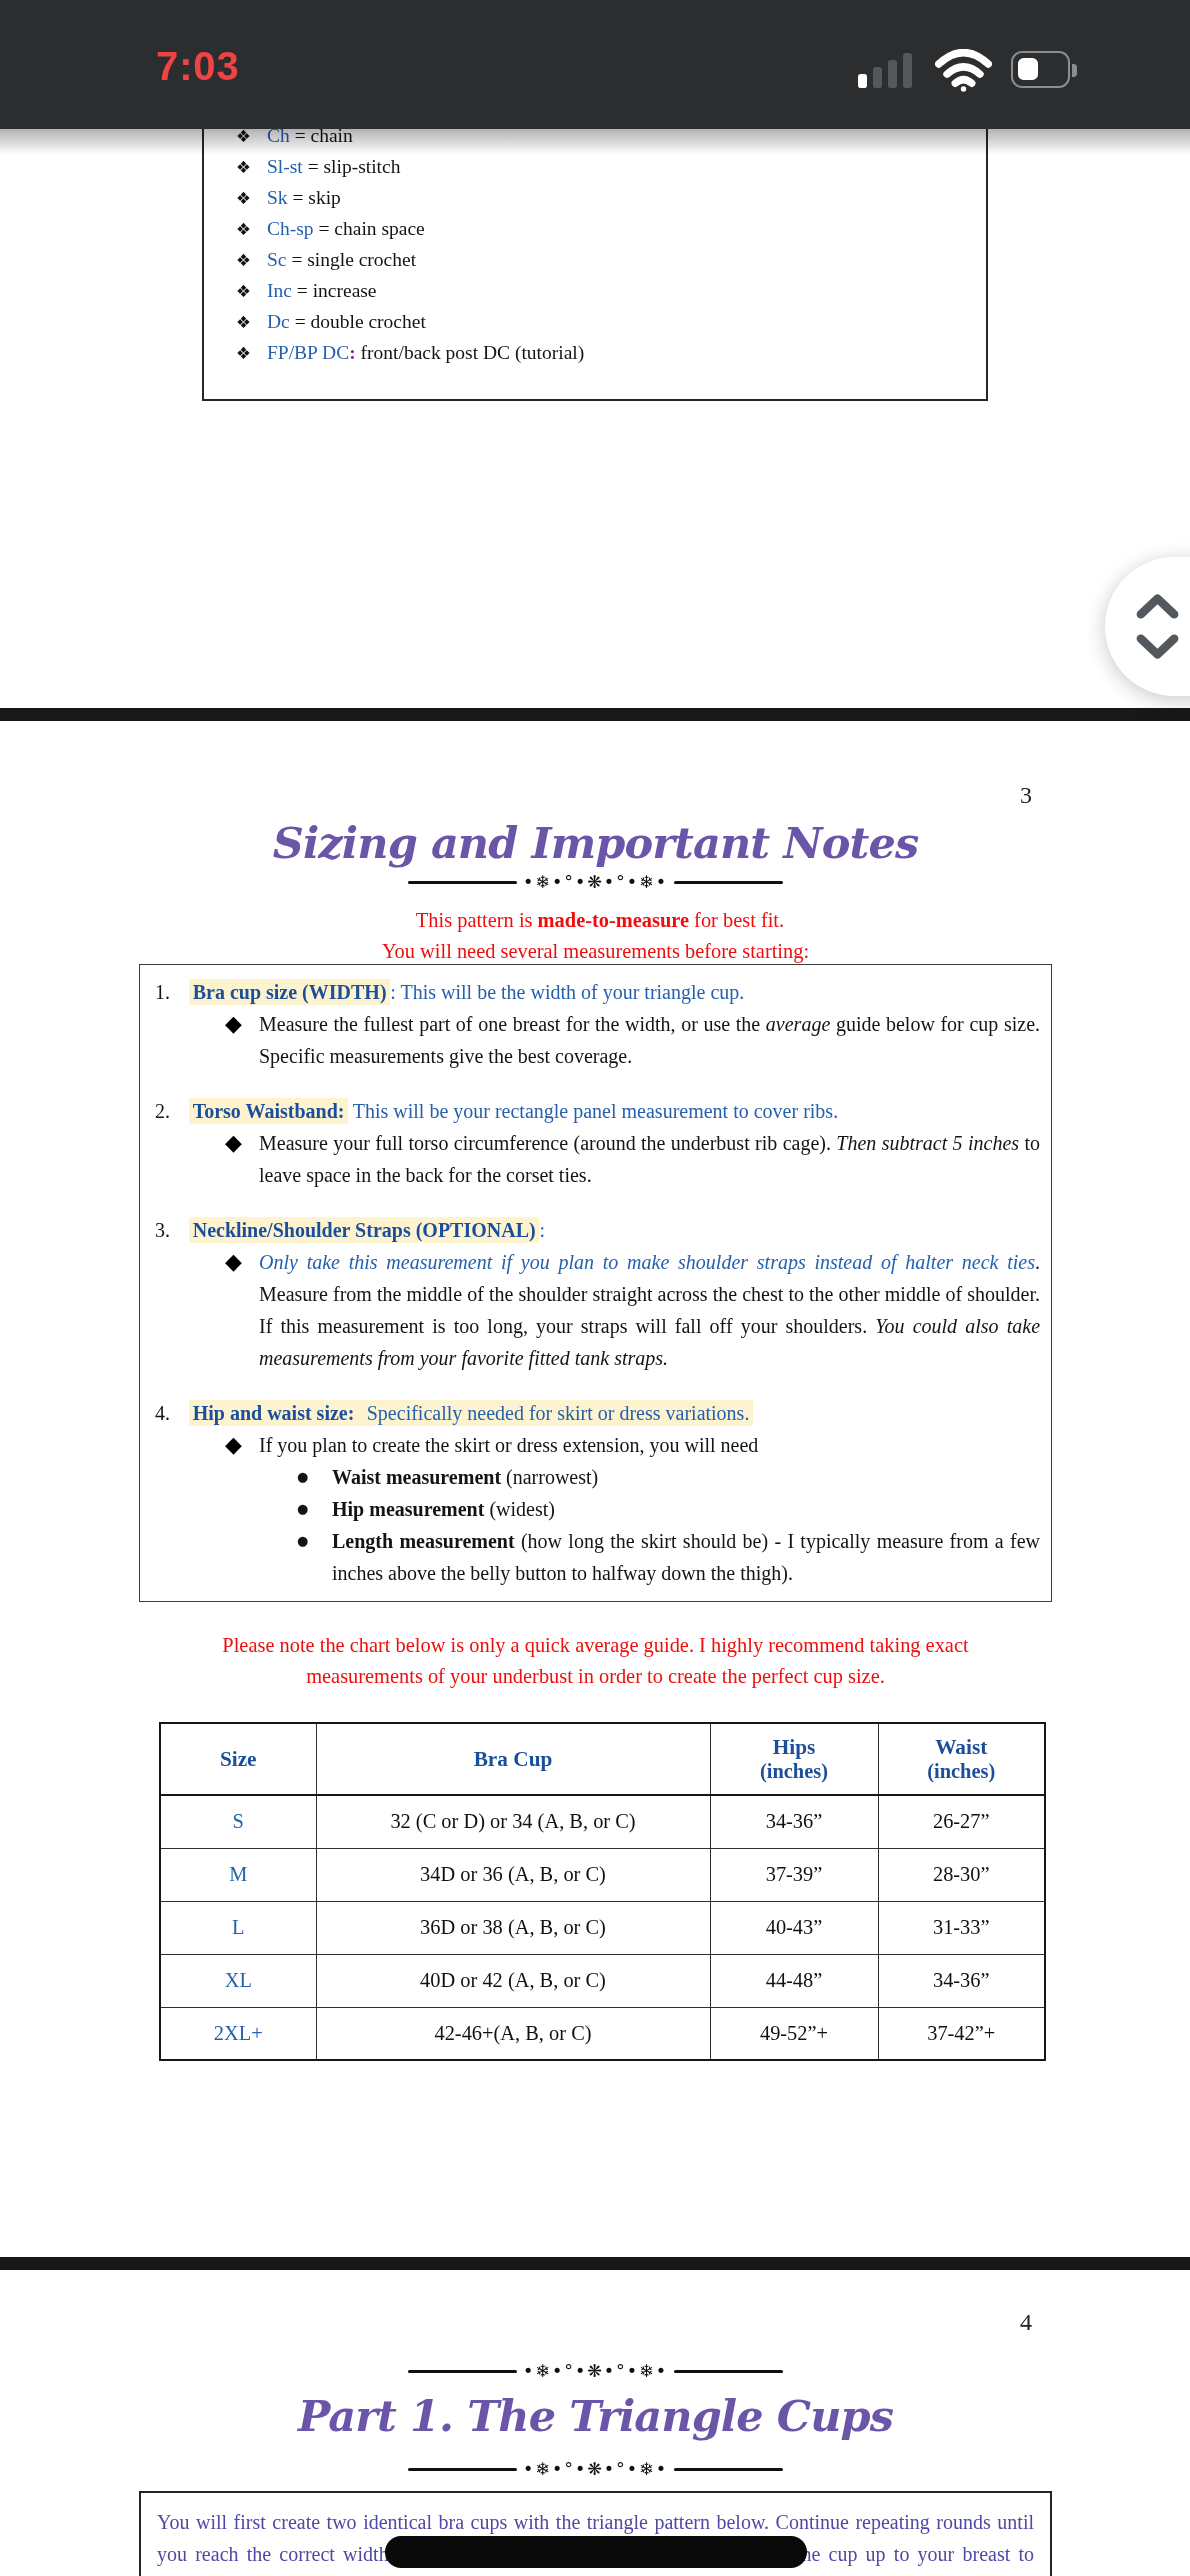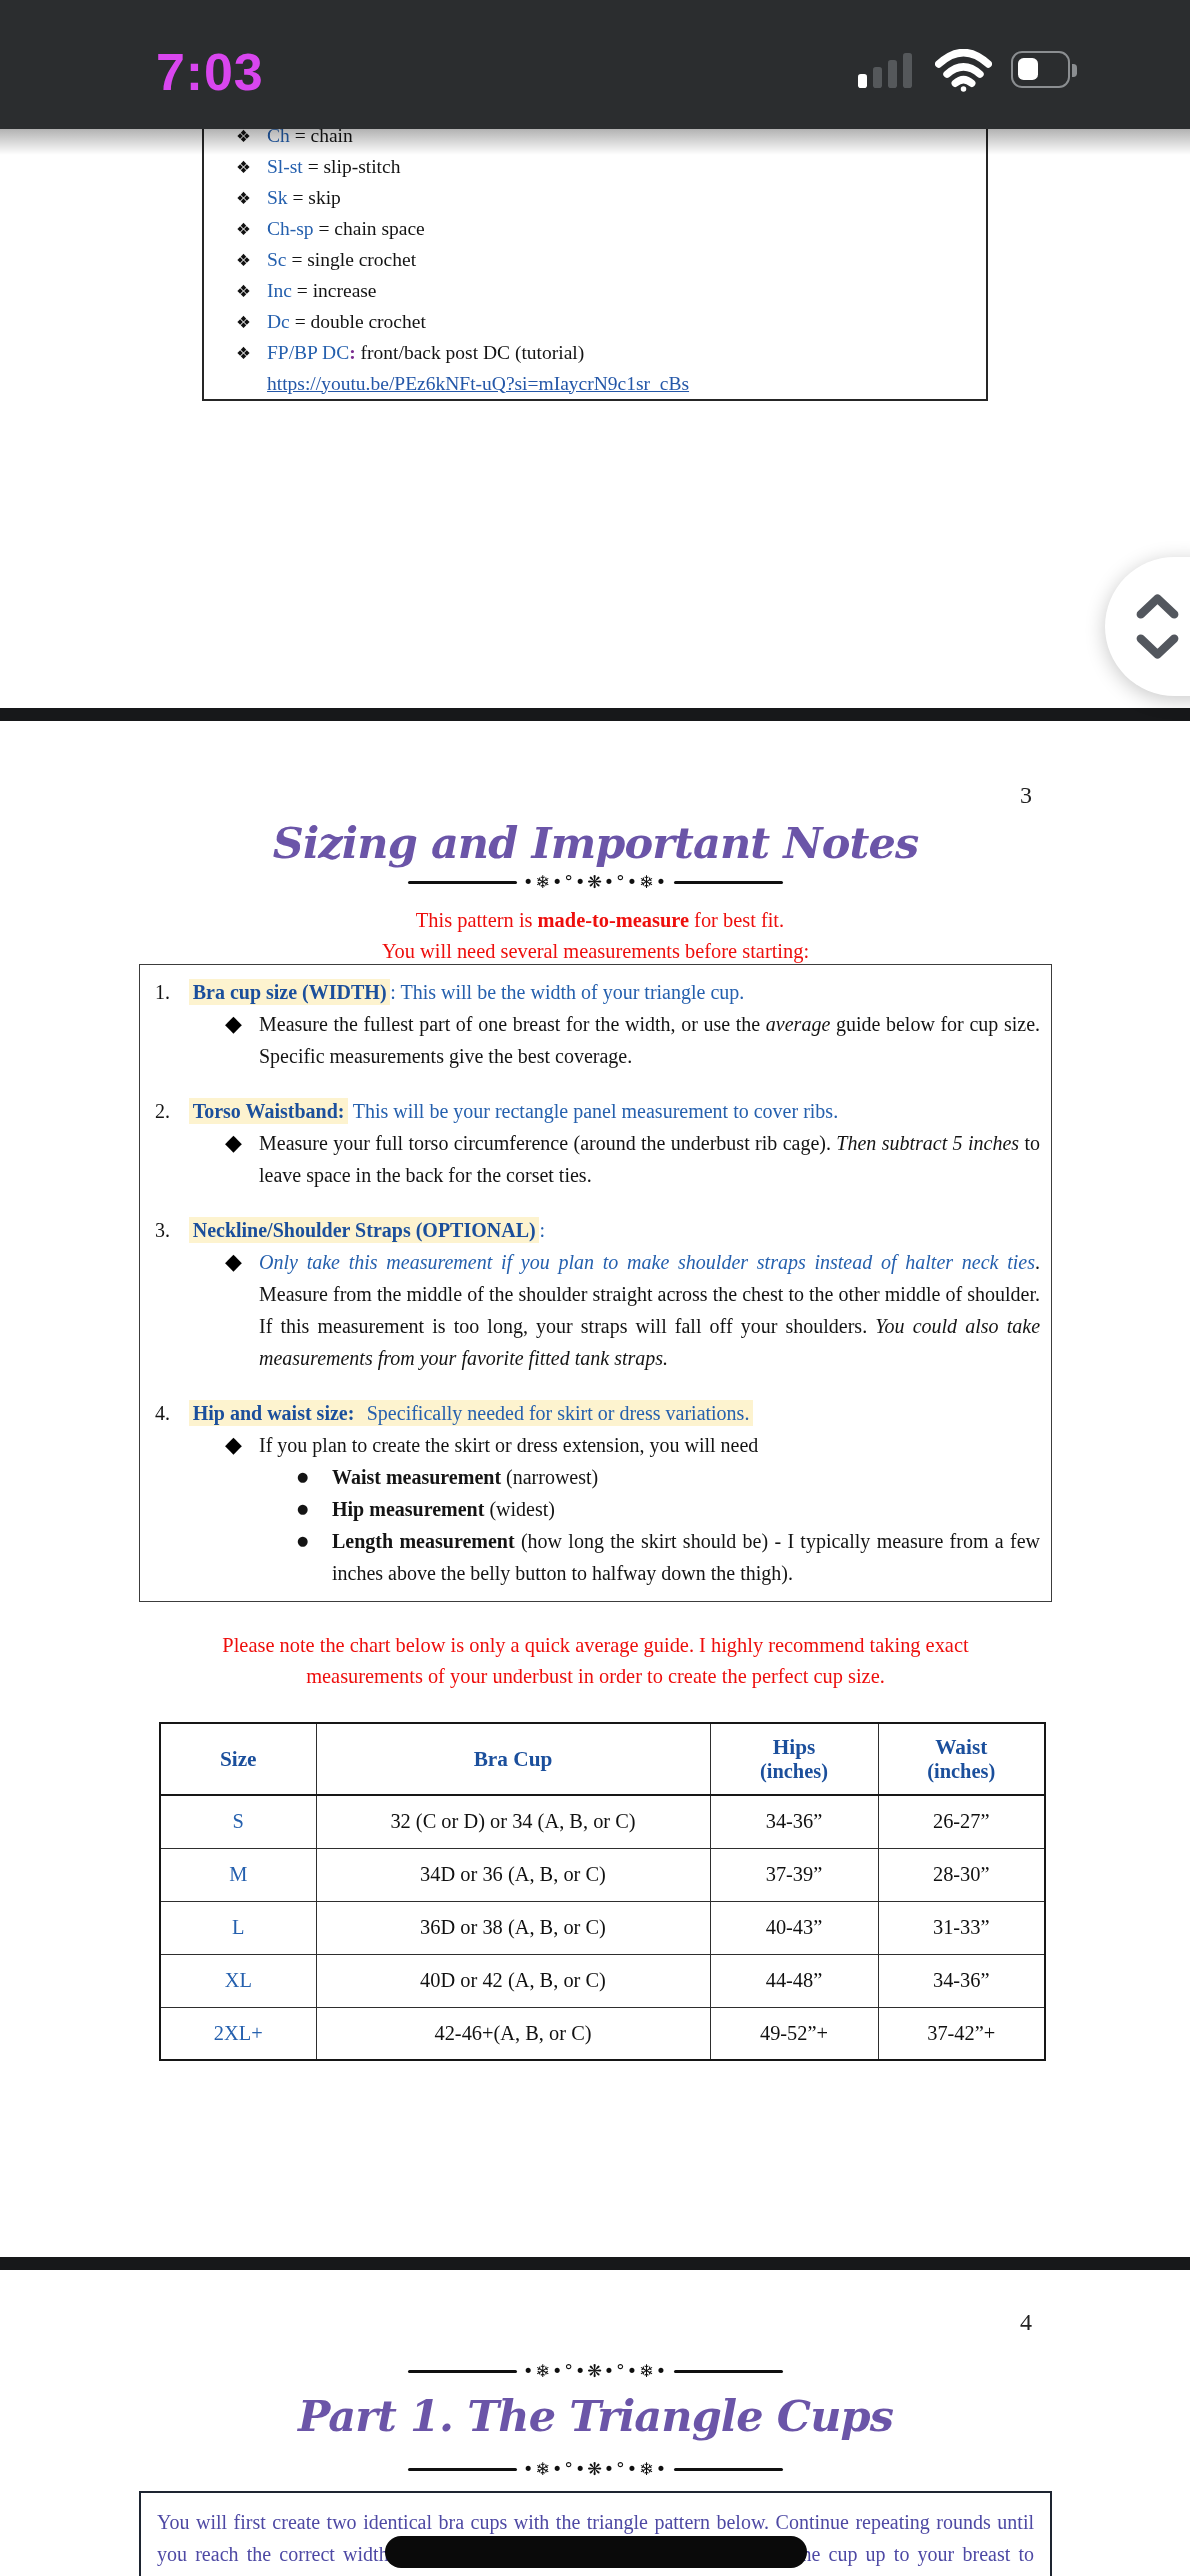--- a/index.html
+++ b/index.html
@@ -9,21 +9,21 @@
 }
 *{margin:0;padding:0;box-sizing:border-box;}
 html,body{width:1191px;height:2576px;}
 body{
   position:relative;overflow:hidden;background:#fff;
   font-family:"Liberation Serif",serif;color:var(--ink);
 }
 
 .status-bar{position:absolute;left:0;top:0;width:1191px;height:129px;background:var(--sbbg);z-index:50;}
 .sb-time{position:absolute;left:156px;top:46px;font-family:"Liberation Sans",sans-serif;
-  font-size:52px;font-weight:700;color:#d946ef;letter-spacing:0.9px;line-height:1;}
+  font-size:40px;font-weight:700;color:#ef4444;letter-spacing:0.9px;line-height:1;}
 .cellular{position:absolute;left:858px;top:51px;width:59px;height:37px;}
 .cellular i{position:absolute;bottom:0;width:9.3px;border-radius:2.8px;background:#55585b;display:block;}
 .cellular i:nth-child(1){left:0;height:14px;background:#fff;}
 .cellular i:nth-child(2){left:15px;height:21.3px;}
 .cellular i:nth-child(3){left:30px;height:28px;}
 .cellular i:nth-child(4){left:45px;height:35px;}
 .wifi{position:absolute;left:935px;top:49px;}
 .battery{position:absolute;left:1011px;top:51px;width:59px;height:37px;border:2.8px solid #8b8e91;border-radius:11px;}
 .battery .fill{position:absolute;left:4.6px;top:4.6px;width:20.4px;height:22px;background:#fff;border-radius:5.6px;}
 .battery .nub{position:absolute;right:-9.3px;top:11px;width:5.6px;height:13px;background:#8b8e91;border-radius:0 3.7px 3.7px 0;}
@@ -115,23 +115,20 @@
         <span class="ab-bullet">❖</span>
         <span><span class="s-blue">Inc</span><span class="s-n"> = increase</span></span>
       </div>
       <div class="ab-row">
         <span class="ab-bullet">❖</span>
         <span><span class="s-blue">Dc</span><span class="s-n"> = double crochet</span></span>
       </div>
       <div class="ab-row">
         <span class="ab-bullet">❖</span>
         <span><span class="s-blue">FP/BP DC</span><span class="s-pcolon">:</span><span class="s-n"> front/back post DC (tutorial)</span></span>
-      </div>
-      <div class="ab-row">
-        <a class="ab-a" href="#"><span class="s-link">https://youtu.be/PEz6kNFt-uQ?si=mIaycrN9c1sr_cBs</span></a>
       </div>
     </div>
 </div>
 
 <div class="status-bar">
   <div class="sb-time">7:03</div>
   <div class="cellular">
       <i></i>
       <i></i>
       <i></i>

